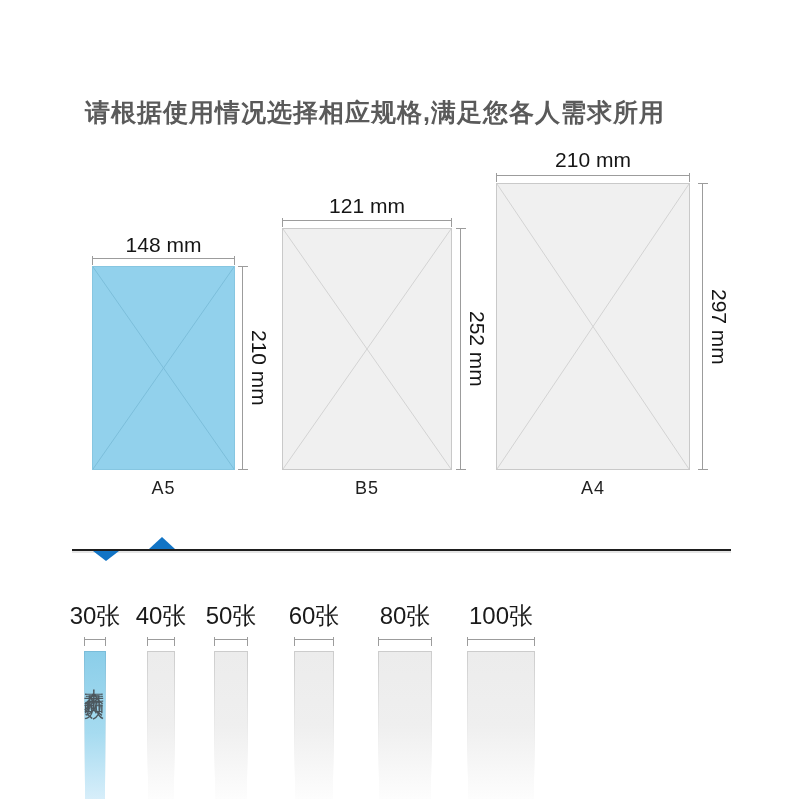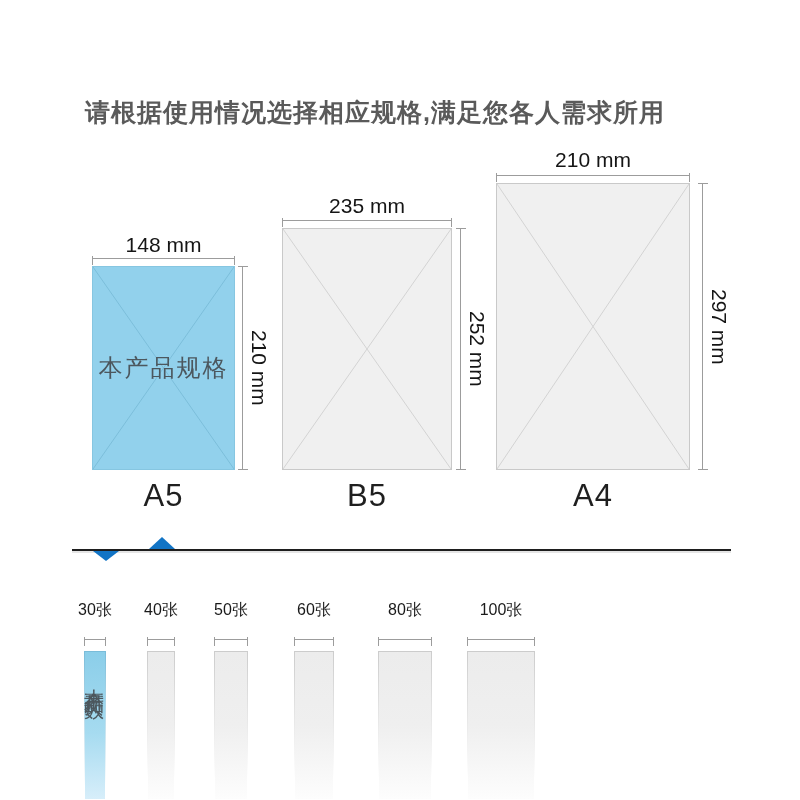--- a/index.html
+++ b/index.html
@@ -31,21 +31,21 @@
           background:var(--dim-line,#9c9c9c);}
   .h-dim::before{left:0;}
   .h-dim::after{right:0;}
 
   .v-dim{position:absolute;width:0;border-left:1px solid var(--dim-line,#9c9c9c);}
   .v-dim::before,.v-dim::after{content:"";position:absolute;left:-5px;width:10px;height:1px;
           background:var(--dim-line,#9c9c9c);}
   .v-dim::before{top:0;}
   .v-dim::after{bottom:0;}
 
-  .size-label{position:absolute;font-size:31px;color:#1f1f1f;text-align:center;letter-spacing:1px;}
+  .size-label{position:absolute;font-size:18px;color:#1f1f1f;text-align:center;letter-spacing:1px;}
 
   
   #a5-wtext{left:92px;top:233px;width:143px;}
   #a5-wdim {left:92px;top:258px;width:143px;}
   #a5-rect {left:92px;top:266px;width:143px;height:204px;}
   #a5-vdim {left:242px;top:266px;height:204px;}
   #a5-vtext{left:247px;top:266px;height:204px;}
   #a5-label{left:92px;top:478px;width:143px;}
   
   #b5-wtext{left:282px;top:194px;width:170px;}
@@ -66,21 +66,21 @@
   .divider{position:absolute;left:72px;top:549px;width:659px;height:2px;
            background:#1e1e1e;box-shadow:0 2px 0 rgba(0,0,0,0.10);}
   .tri{position:absolute;width:0;height:0;border-left:13px solid transparent;
        border-right:13px solid transparent;}
   .tri.down{left:21px;top:2px;border-top:10px solid var(--accent-blue,#1274c5);}
   .tri.up{left:77px;bottom:2px;border-bottom:12px solid var(--accent-blue,#1274c5);}
 
   
   .col{position:absolute;top:600px;height:200px;}
   .count-label{position:absolute;left:50%;transform:translateX(-50%);top:0;
-               font-size:16px;color:#1a1a1a;white-space:nowrap;}
+               font-size:24px;color:#1a1a1a;white-space:nowrap;}
   .col-dim{left:0;top:39px;width:100%;}
   .bar{position:absolute;left:0;top:51px;width:100%;height:149px;box-sizing:border-box;
        border:1px solid transparent;
        background:linear-gradient(180deg,#ececec 0%,#efefef 50%,#fdfdfd 100%) padding-box,
                   linear-gradient(180deg,#cccccc 0%,rgba(204,204,204,0) 85%) border-box;}
   .bar.blue-bar{background:linear-gradient(180deg,#8bcee9 0%,#a6dbf0 55%,#d7eefa 100%) padding-box,
                 linear-gradient(180deg,#79bcd9 0%,rgba(121,188,217,0) 90%) border-box;}
   .bar-tag{position:absolute;left:50%;transform:translateX(-50%);top:21px;
            writing-mode:vertical-rl;text-orientation:upright;
            font-size:20px;color:#4c575e;letter-spacing:3px;white-space:nowrap;}
@@ -101,27 +101,26 @@
 
   <div>
 
     <div class="dim-text" id="a5-wtext">148 mm</div>
     <div class="h-dim" id="a5-wdim"></div>
     <div class="paper blue" id="a5-rect">
       <svg viewBox="0 0 100 100" preserveAspectRatio="none">
         <line x1="0" y1="0" x2="100" y2="100" vector-effect="non-scaling-stroke" stroke-width="1"></line>
         <line x1="100" y1="0" x2="0" y2="100" vector-effect="non-scaling-stroke" stroke-width="1"></line>
       </svg>
-      <span class="paper-tag">本产品规格</span>
     </div>
     <div class="v-dim" id="a5-vdim"></div>
     <div class="v-text" id="a5-vtext">210 mm</div>
     <div class="size-label" id="a5-label">A5</div>
 
-    <div class="dim-text" id="b5-wtext">235 mm</div>
+    <div class="dim-text" id="b5-wtext">121 mm</div>
     <div class="h-dim" id="b5-wdim"></div>
     <div class="paper gray" id="b5-rect">
       <svg viewBox="0 0 100 100" preserveAspectRatio="none">
         <line x1="0" y1="0" x2="100" y2="100" vector-effect="non-scaling-stroke" stroke-width="1"></line>
         <line x1="100" y1="0" x2="0" y2="100" vector-effect="non-scaling-stroke" stroke-width="1"></line>
       </svg>
     </div>
     <div class="v-dim" id="b5-vdim"></div>
     <div class="v-text" id="b5-vtext">252 mm</div>
     <div class="size-label" id="b5-label">B5</div>

